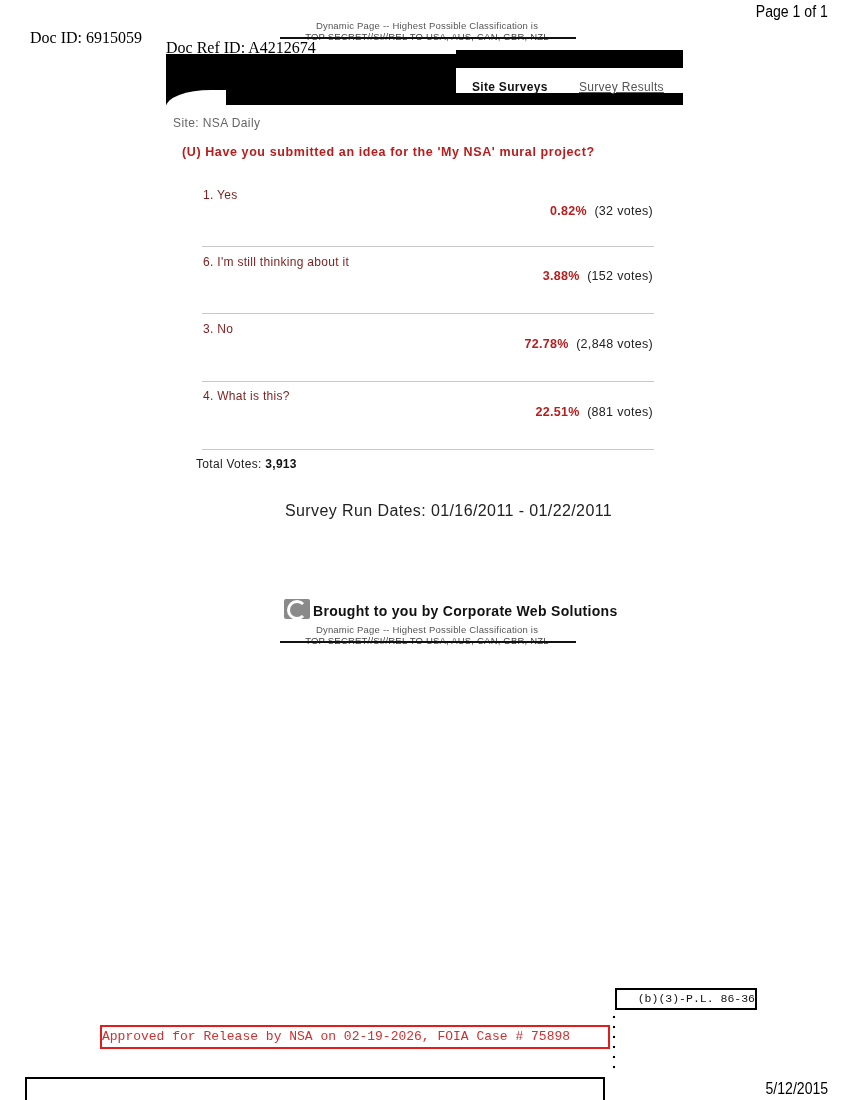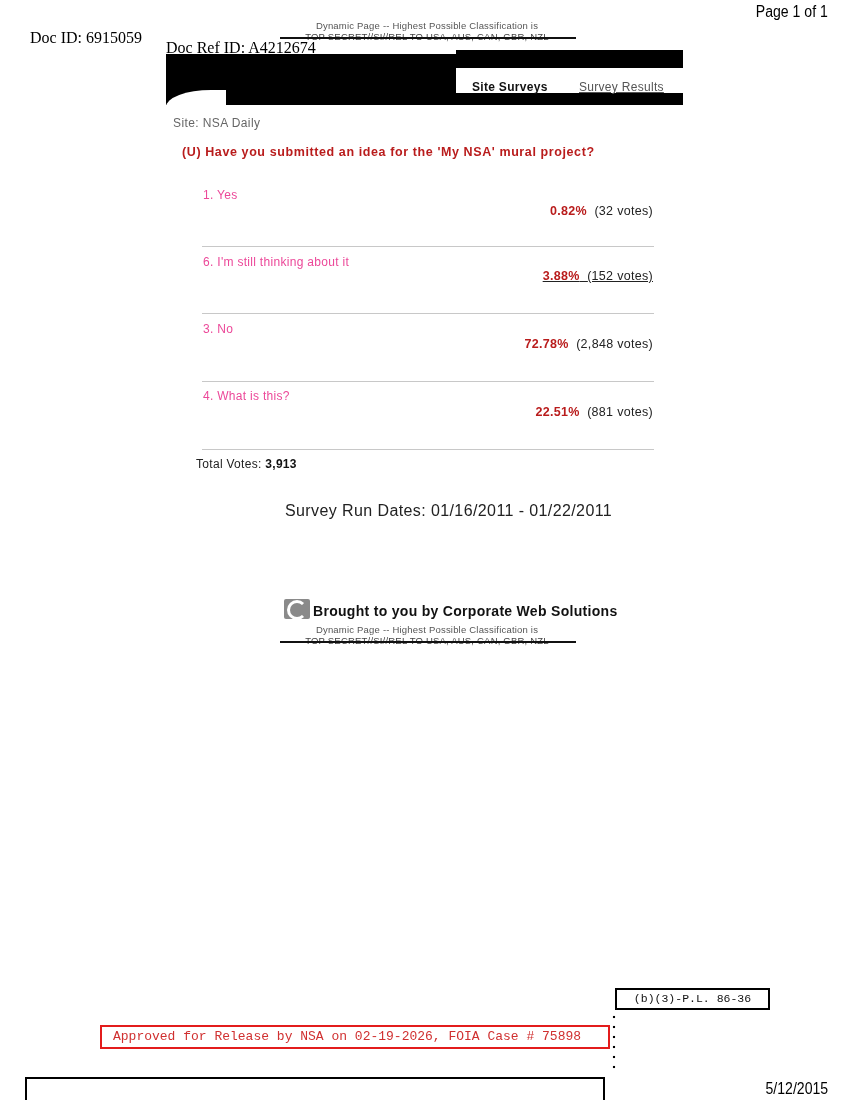--- a/index.html
+++ b/index.html
@@ -24,36 +24,36 @@
     .hdr-left { left: 166px; top: 54px; width: 290px; height: 51px; background: #000; }
     .hdr-curve { left: 166px; top: 90px; width: 60px; height: 20px; background: #fff; border-top-left-radius: 45px 17px; }
     .hdr-right-top { left: 456px; top: 50px; width: 227px; height: 18px; background: #000; }
     .hdr-right-bot { left: 456px; top: 93px; width: 227px; height: 12px; background: #000; }
     .nav-site-surveys { left: 472px; top: 80px; font-size: 12px; font-weight: bold; color: #111; letter-spacing: 0.3px; }
     .nav-survey-results { left: 579px; top: 80px; font-size: 12px; color: #555; text-decoration: underline; letter-spacing: 0.3px; }
 
     .site-label { left: 173px; top: 116px; font-size: 12px; font-weight: normal; color: #666; letter-spacing: 0.4px; }
     .question { left: 182px; top: 145px; font-size: 12.5px; font-weight: bold; color: #b91c1c; letter-spacing: 0.6px; }
 
-    .opt-label { left: 203px; font-size: 12px; color: #ec4899; letter-spacing: 0.3px; }
+    .opt-label { left: 203px; font-size: 12px; color: #7f1d1d; letter-spacing: 0.3px; }
     .opt-result { right: 197px; font-size: 12.5px; color: #222; letter-spacing: 0.3px; text-align: right; white-space: nowrap; }
     .opt-result b { color: #b91c1c; }
     .divider { left: 202px; width: 452px; height: 1px; background: #c8c8c8; }
 
     .total { left: 196px; top: 457px; font-size: 12px; color: #222; letter-spacing: 0.3px; }
     .total b { color: #111; }
     .run-dates { left: 285px; top: 502px; font-size: 16px; color: #222; letter-spacing: 0.4px; }
 
     .cws-logo { left: 284px; top: 599px; width: 26px; height: 20px; background: #8a8a8a; border-radius: 2px; }
     .cws-logo .c { position: absolute; left: 3px; top: 1px; width: 14px; height: 14px; border: 3px solid #fff; border-right-color: transparent; border-radius: 50%; }
     .brought { left: 313px; top: 603px; font-size: 14px; font-weight: bold; color: #111; letter-spacing: 0.3px; }
     .footer-class { left: 282px; top: 624px; width: 290px; text-align: center; font-size: 9.5px; color: #555; line-height: 11px; letter-spacing: 0.2px; }
 
-    .exemption-box { left: 615px; top: 988px; width: 155px; height: 22px; border: 2px solid #000; box-sizing: border-box; font-size: 11.5px; line-height: 18px; text-align: center; color: #111; }
-    .release-box { left: 100px; top: 1025px; width: 510px; height: 24px; border: 2px solid #e31c1c; box-sizing: border-box; font-size: 13px; line-height: 20px; color: #d03030; padding-left: 11px; white-space: nowrap; }
+    .exemption-box { left: 615px; top: 988px; width: 142px; height: 22px; border: 2px solid #000; box-sizing: border-box; font-size: 11.5px; line-height: 18px; text-align: right; color: #111; }
+    .release-box { left: 100px; top: 1025px; width: 510px; height: 24px; border: 2px solid #e31c1c; box-sizing: border-box; font-size: 13px; line-height: 20px; color: #d03030; padding-left: 0; white-space: nowrap; }
     .dots { left: 612px; top: 1012px; width: 4px; height: 62px; background-image: radial-gradient(circle, #000 1.2px, transparent 1.6px); background-size: 4px 10px; }
     .bottom-box { left: 25px; top: 1077px; width: 580px; height: 40px; border-top: 2px solid #000; border-left: 2px solid #000; border-right: 2px solid #000; box-sizing: border-box; }
     .date-stamp { right: 22px; top: 1080px; font-size: 16px; transform: scaleX(0.88); transform-origin: right top; }
   </style>
 </head>
 <body>
 
 <div class="abs page-num">Page 1 of 1</div>
 <div class="abs doc-id serif">Doc ID: 6915059</div>
 
@@ -79,21 +79,21 @@
 <div class="abs question">(U) Have you submitted an idea for the 'My NSA' mural project?</div>
 
 <div class="abs opt-label" style="top:188px;">1. Yes</div>
 <div class="abs opt-result" style="top:204px;">
   <b>0.82%</b>&nbsp;
   <span>(32 votes)</span>
 </div>
 <div class="abs divider" style="top:246px;"></div>
 
 <div class="abs opt-label" style="top:255px;">6. I'm still thinking about it</div>
-<div class="abs opt-result" style="top:269px;text-decoration:underline;">
+<div class="abs opt-result" style="top:269px;">
   <b>3.88%</b>&nbsp;
   <span>(152 votes)</span>
 </div>
 <div class="abs divider" style="top:313px;"></div>
 
 <div class="abs opt-label" style="top:322px;">3. No</div>
 <div class="abs opt-result" style="top:337px;">
   <b>72.78%</b>&nbsp;
   <span>(2,848 votes)</span>
 </div>

